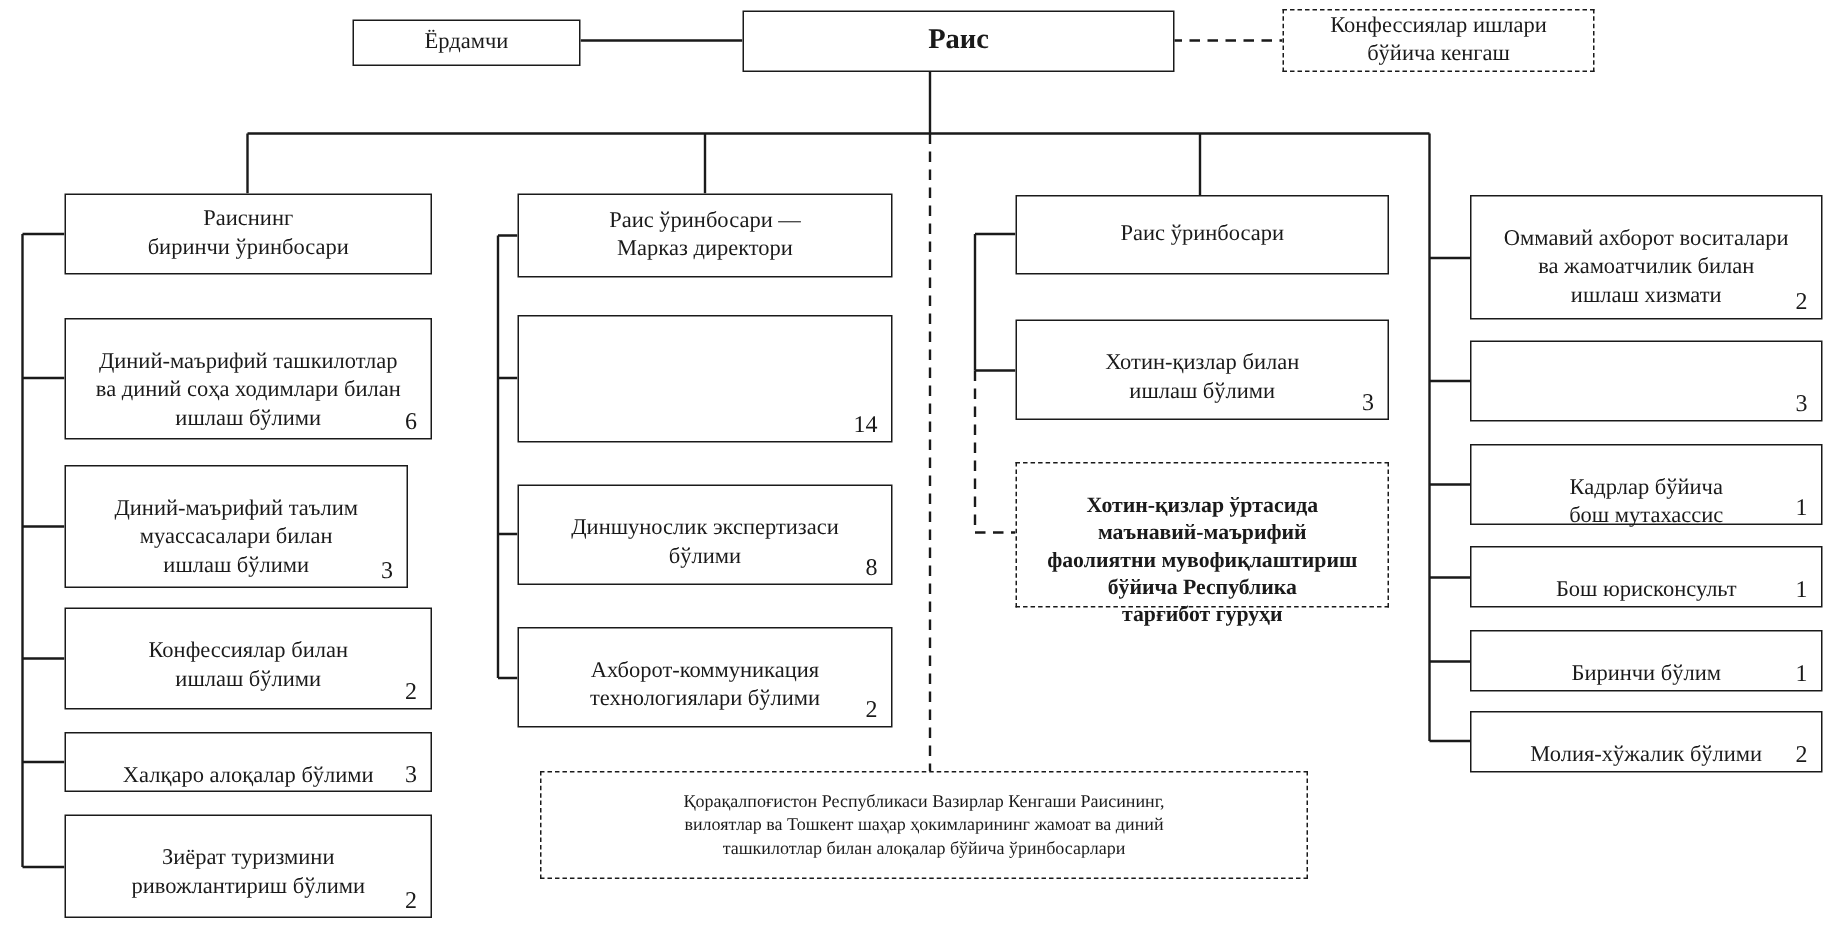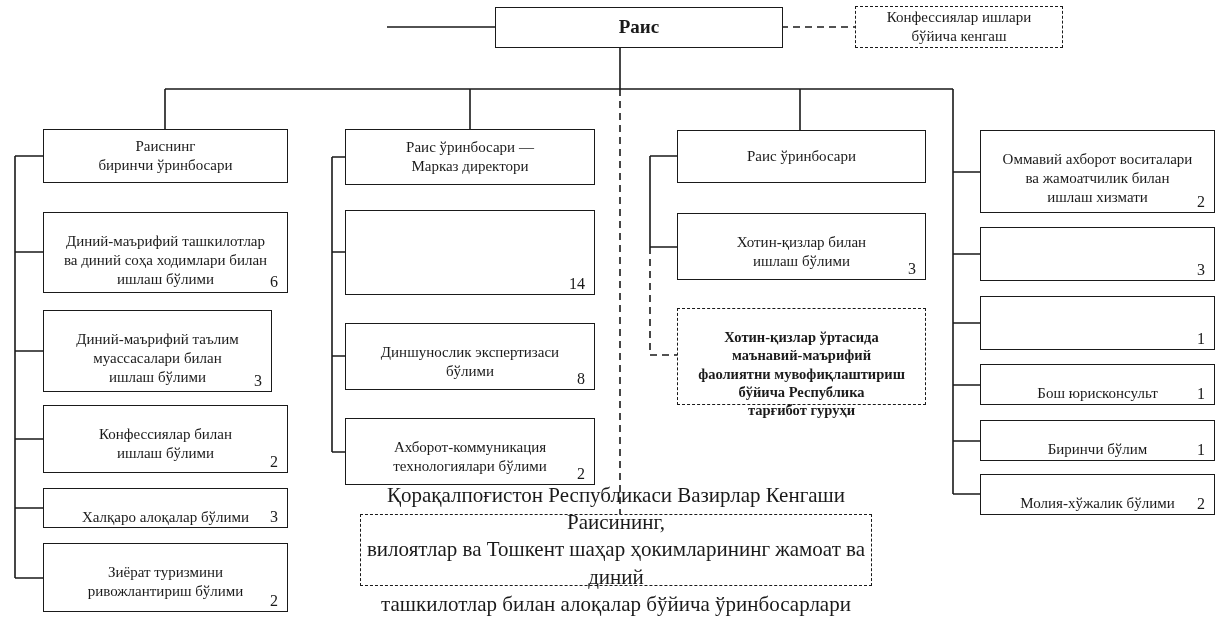--- a/index.html
+++ b/index.html
@@ -14,21 +14,21 @@
     position:absolute; box-sizing:border-box; background:#ffffff;
     border:1.6px solid #1a1a1a;
     display:flex; align-items:flex-start; justify-content:center;
     text-align:center; padding-top:19px;
     font-size:15px; line-height:1.28; white-space:pre-line;
   }
   .box.vcenter { align-items:center; padding-top:0; }
   .box.dashed { border-style:dashed; }
   .box.title  { font-weight:bold; font-size:19px; }
   .box.small  { font-size:14.5px; line-height:1.26;font-weight:bold; }
-  .box.wide   { font-size:21px; line-height:1.3; }
+  .box.wide   { font-size:12px; line-height:1.3; }
   .count { position:absolute; right:9px; bottom:0px; font-size:16px; line-height:1.25; }
 </style>
 </head>
 <body>
 
 <div class="canvas">
 
   <svg class="lines" viewBox="0 0 1223 621" xmlns="http://www.w3.org/2000/svg">
     <path d="M387 27 H495
          M620 48 V89
@@ -43,20 +43,23 @@
          M332 157 V452
          M332 157 H345 M332 252 H345 M332 356 H345 M332 452 H345
          M650 156 V247
          M650 156 H677 M650 247 H677" fill="none" stroke="#1a1a1a" stroke-width="1.6"></path>
     <path d="M745 27 H855
          M620 89 V514
          M650 247 V355
          M650 355 H677" fill="none" stroke="#1a1a1a" stroke-width="1.6" stroke-dasharray="7 5"></path>
   </svg>
 
+  <div class="box vcenter" style="left:235px;top:13px;width:152px;height:31px">
+    <span>Ёрдамчи</span>
+  </div>
   <div class="box vcenter title" style="left:495px;top:7px;width:288px;height:41px">
     <span>Раис</span>
   </div>
   <div class="box vcenter dashed" style="left:855px;top:6px;width:208px;height:42px">
     <span>Конфессиялар ишлари
 бўйича кенгаш</span>
   </div>
 
   <div class="box vcenter" style="left:43px;top:129px;width:245px;height:54px">
     <span>Раиснинг
@@ -126,20 +129,22 @@
   <div class="box" style="left:980px;top:130px;width:235px;height:83px">
     <span>Оммавий ахборот воситалари
 ва жамоатчилик билан
 ишлаш хизмати</span>
     <span class="count">2</span>
   </div>
   <div class="box" style="left:980px;top:227px;width:235px;height:54px">
     <span class="count">3</span>
   </div>
   <div class="box" style="left:980px;top:296px;width:235px;height:54px">
+    <span>Кадрлар бўйича
+бош мутахассис</span>
     <span class="count">1</span>
   </div>
   <div class="box" style="left:980px;top:364px;width:235px;height:41px">
     <span>Бош юрисконсульт</span>
     <span class="count">1</span>
   </div>
   <div class="box" style="left:980px;top:420px;width:235px;height:41px">
     <span>Биринчи бўлим</span>
     <span class="count">1</span>
   </div>

